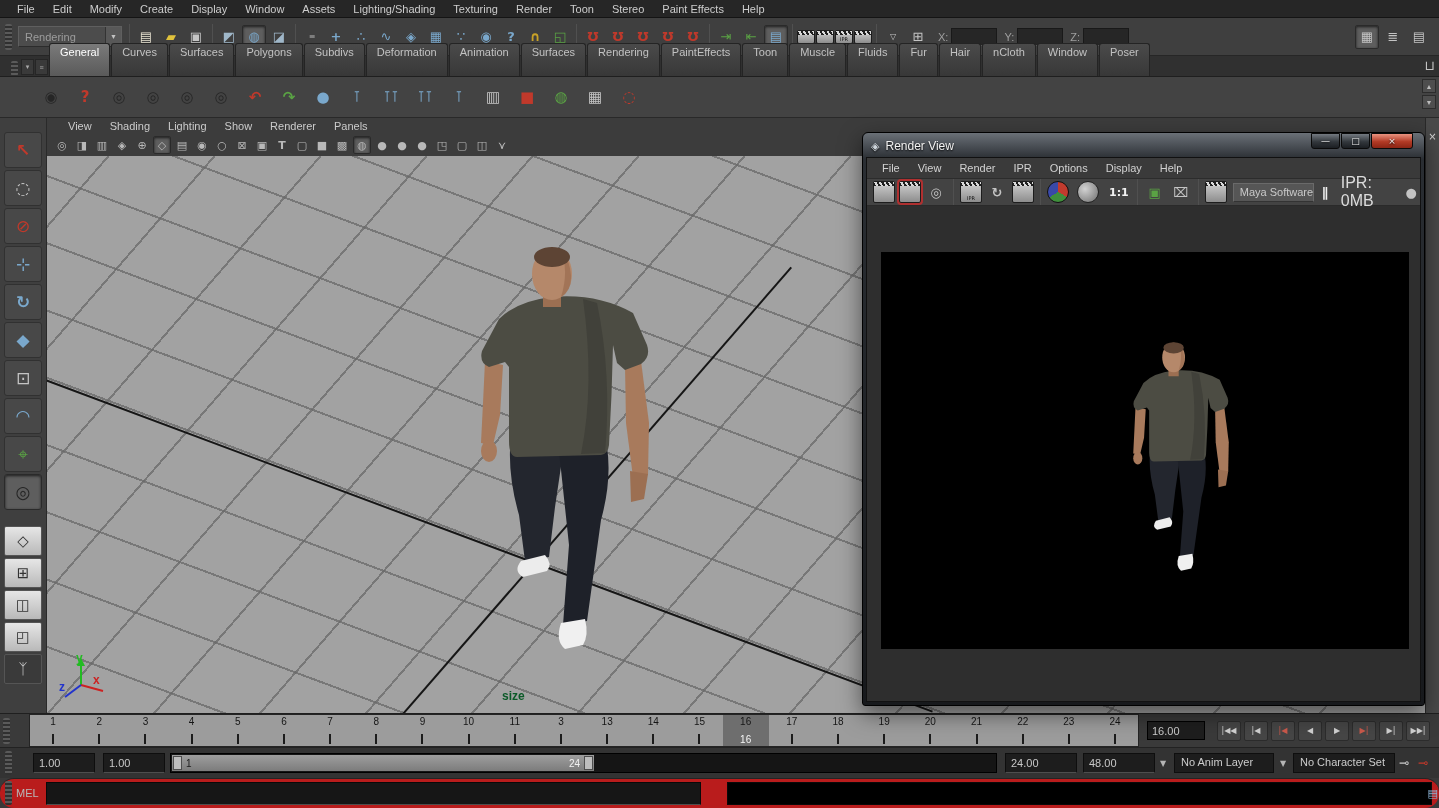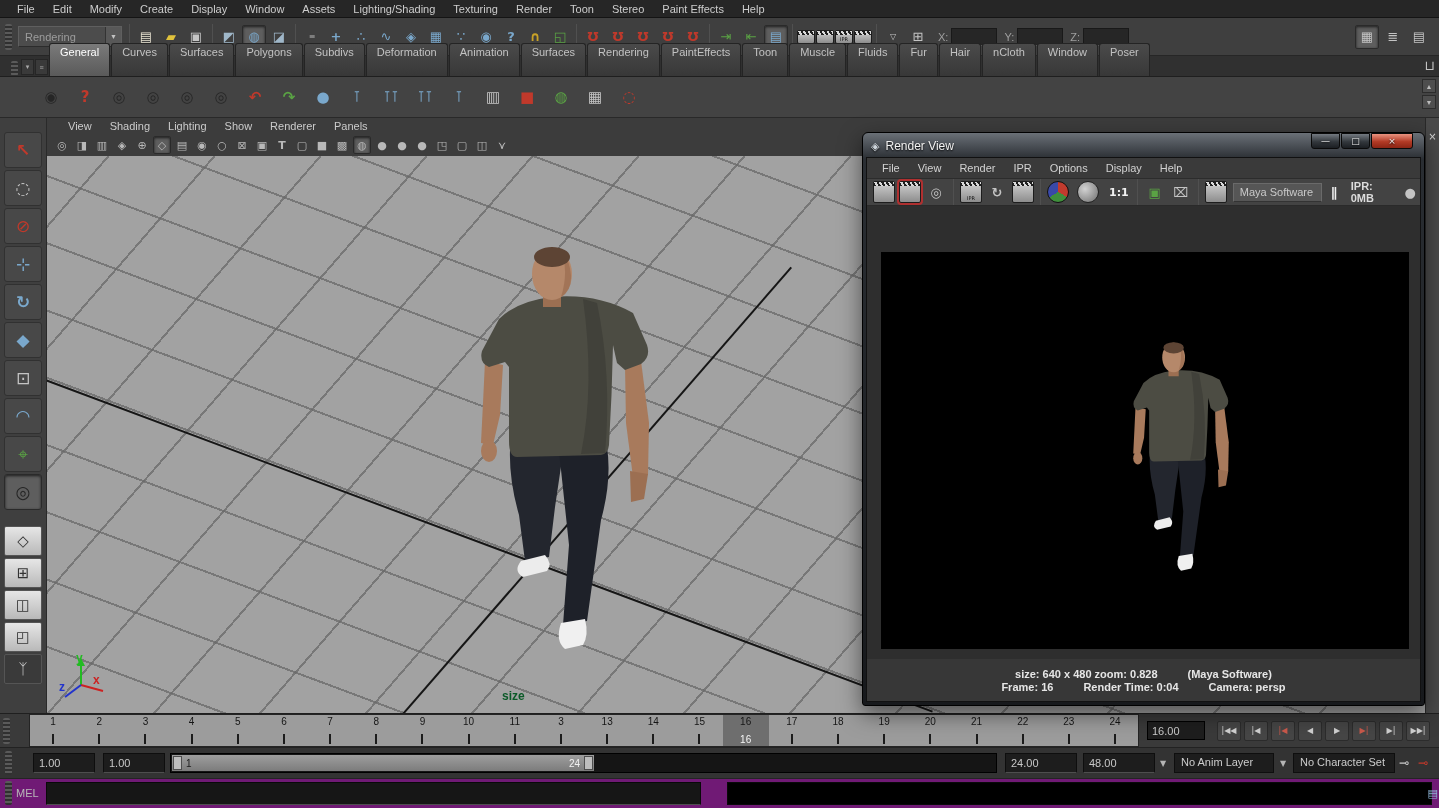--- a/index.html
+++ b/index.html
@@ -79,21 +79,21 @@
 .rv-title .wicon { font-family:"DejaVu Sans",sans-serif; font-size:11px; color:#cfd6dd; }
 .rv-winbtns { position:absolute; right:8px; top:-2px; display:flex; gap:1px; }
 .winbtn { width:29px; height:16px; background:linear-gradient(#747a81,#33383d 55%,#1b1e22); border:1px solid #0a0a0a; color:#eee; font-size:9px; display:flex; align-items:center; justify-content:center; border-radius:0 0 3px 3px; font-family:"DejaVu Sans",sans-serif; cursor:default; }
 .winbtn.close { width:42px; background:linear-gradient(#ea9380,#b23a25 55%,#8c2515); }
 .rv-body { flex:1; background:#3c3c3c; border:1px solid #111; display:flex; flex-direction:column; }
 .rv-menus { height:21px; background:#3a3a3a; display:flex; align-items:center; padding-left:6px; border-bottom:1px solid #2c2c2c; }
 .rv-menu-item { color:#d2d2d2; font-size:11px; padding:0 9px; cursor:default; }
 .rv-toolbar { height:27px; background:#434343; display:flex; align-items:center; padding-left:6px; gap:2px; border-bottom:1px solid #2a2a2a; }
 .rv-toolbar .ticon { width:22px; height:22px; }
 .renderer-dd { width:100px; height:19px; background:#565656; border:1px solid #6a6a6a; border-bottom-color:#333; color:#c9c9c9; font-size:11px; display:flex; align-items:center; padding-left:6px; margin-left:4px; cursor:default; }
-.ipr-label { color:#dcdcdc; font-size:11px; font-weight:bold; margin:0 5px; }
+.ipr-label { color:#dcdcdc; font-size:16px; font-weight:normal; margin:0 5px; }
 .rgbcircle { width:15px; height:15px; border-radius:50%; background:conic-gradient(#c23b2e 0 33%,#3f8f3c 33% 66%,#3949a8 66%); border:1px solid #111; }
 .alphacircle { width:15px; height:15px; border-radius:50%; background:radial-gradient(circle at 35% 35%,#d2d2d2,#6d6d6d); border:1px solid #222; }
 .txt { font-weight:bold; font-size:11px; width:auto !important; padding:0 2px; }
 .rv-canvas { flex:1; background:#2e2e2e; position:relative; }
 .rv-image { position:absolute; left:14px; top:46px; width:528px; height:397px; background:#000; }
 .char-rv { position:absolute; left:251px; top:89px; width:98px; height:236px; }
 .rv-status { height:42px; background:#373737; display:flex; flex-direction:column; align-items:center; justify-content:center; gap:1px; font-size:11px; font-weight:bold; color:#e6e6e6; }
 .rv-status .row { display:flex; gap:30px; }
 
 
@@ -116,21 +116,21 @@
 .rs-track { position:absolute; left:170px; top:5px; width:827px; height:20px; background:#151515; border:1px solid #000; }
 .rs-bar { position:absolute; left:1px; top:1px; width:422px; height:16px; background:linear-gradient(#9e9e9e,#7c7c7c); display:flex; align-items:center; cursor:pointer; }
 .rs-handle { width:9px; height:14px; background:#bdbdbd; border:1px solid #4e4e4e; margin:0 1px; cursor:ew-resize; }
 .rs-start-label { font-size:10px; color:#1a1a1a; margin-left:3px; }
 .rs-end-label { margin-left:auto; font-size:10px; color:#f2f2f2; margin-right:3px; }
 .dd-mini { position:absolute; top:11px; color:#b5b5b5; font-size:8px; font-family:"DejaVu Sans",sans-serif; cursor:default; }
 .rs-text { position:absolute; top:5px; height:20px; background:#1d1d1d; border:1px solid #0e0e0e; color:#cccccc; font-size:11px; padding:2px 6px; cursor:default; }
 .keyicon { position:absolute; top:8px; font-size:12px; font-family:"DejaVu Sans",sans-serif; cursor:default; }
 
 
-.cmdbar { height:30px; background:#701a75; position:relative; border-top:1px solid #242424; }
+.cmdbar { height:30px; background:#b91c1c; position:relative; border-top:1px solid #242424;border-radius:14px; }
 .mel-label { position:absolute; left:16px; top:8px; color:#b8b8b8; font-size:11px; }
 .mel-input { position:absolute; left:46px; top:3px; width:655px; height:23px; background:#161616; border:1px solid #090909; border-bottom-color:#4e4e4e; color:#ccc; font-size:11px; padding:0 5px; }
 .mel-output { position:absolute; left:727px; top:3px; width:705px; height:23px; background:#000; border:1px solid #090909; }
 .script-icon { position:absolute; right:1px; top:8px; font-size:11px; color:#8fb6d8; font-family:"DejaVu Sans",sans-serif; cursor:default; }
 </style>
 </head>
 <body>
 
 <svg width="0" height="0" style="position:absolute">
   <symbol id="figure" viewBox="0 0 172 415">
@@ -440,31 +440,20 @@
       <span class="ipr-label">IPR: 0MB</span>
       <span class="ticon c-lgray">●</span>
     </div>
     <div class="rv-canvas">
       <div class="rv-image">
         <svg class="char-rv" viewBox="0 0 172 415">
           <use href="#figure"></use>
         </svg>
       </div>
     </div>
-    <div class="rv-status">
-      <div class="row">
-        <span>size: 640 x 480 zoom: 0.828</span>
-        <span>(Maya Software)</span>
-      </div>
-      <div class="row">
-        <span>Frame: 16</span>
-        <span>Render Time: 0:04</span>
-        <span>Camera: persp</span>
-      </div>
-    </div>
   </div>
 </div>
 
 <div class="timebar">
   <span class="grip" style="margin-top:4px"></span>
   <div class="ruler">
       <div class="fcell">
       <span class="fnum">1</span>
       <span class="fsub"></span>
       <span class="ftick"></span>

